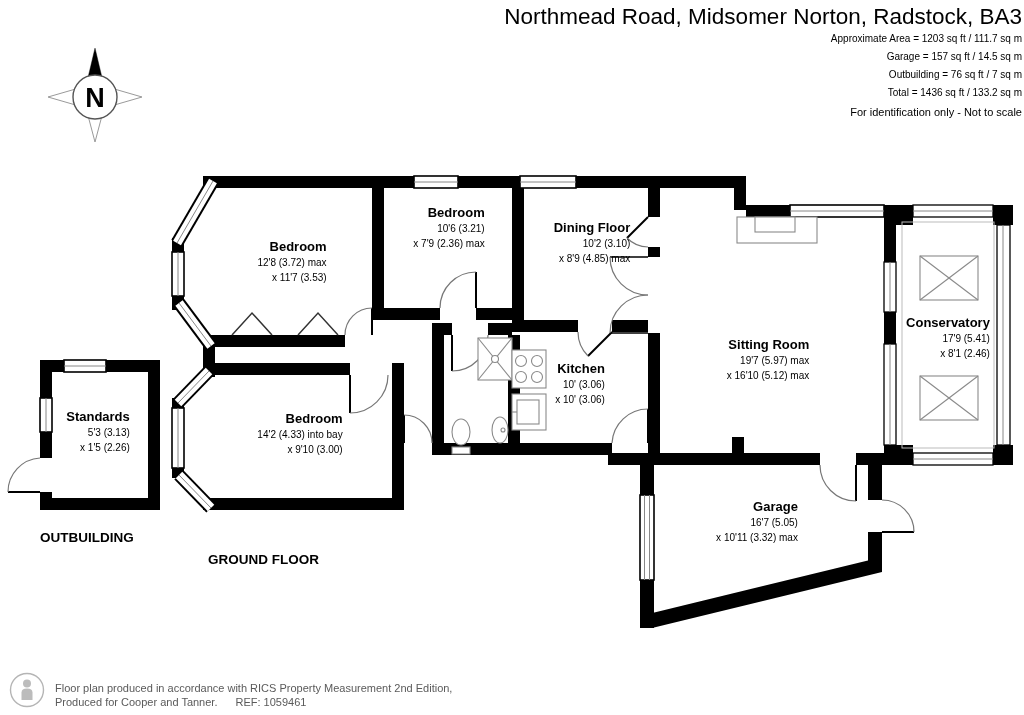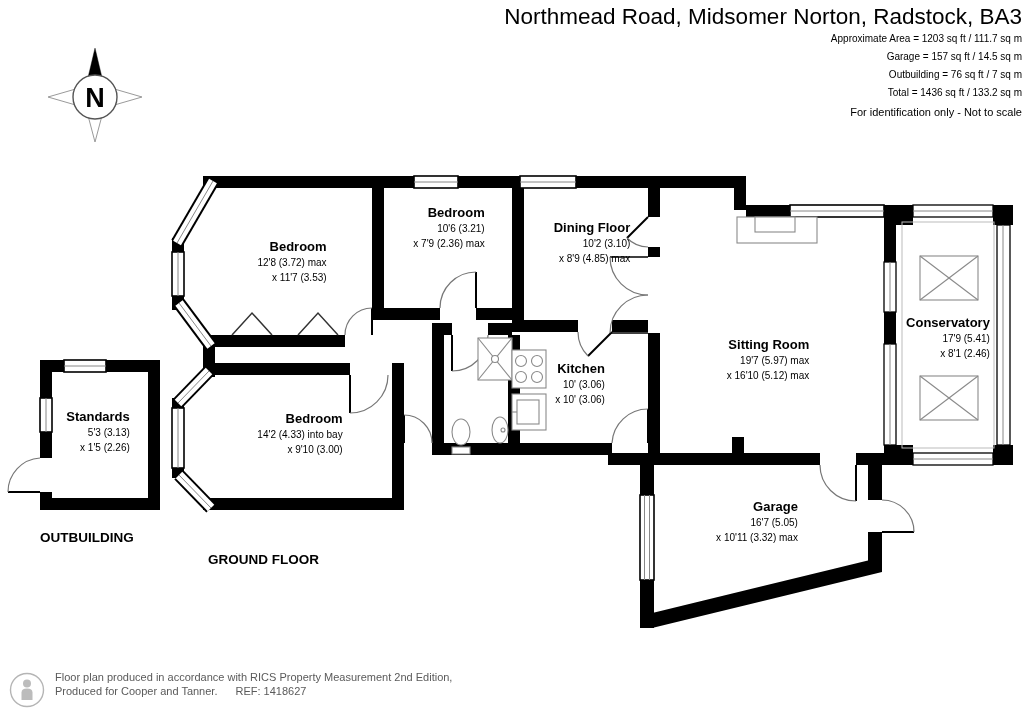--- a/index.html
+++ b/index.html
@@ -9,21 +9,21 @@
   }
   #plan-svg{position:absolute;left:0;top:0;}
   .hdr{position:absolute;top:4px;right:2px;text-align:right;}
   .hdr-title{font-size:22.5px;font-weight:normal;letter-spacing:0;line-height:26px;}
   .hdr-line{font-size:10px;line-height:18px;}
   .hdr-note{font-size:11px;line-height:14px;margin-top:3px;}
   .room-label{position:absolute;transform:translate(-50%,-50%);text-align:right;white-space:nowrap;line-height:15.5px;}
   .room-label .nm{font-weight:bold;font-size:13px;}
   .room-label .dm{font-size:10px;}
   .caption{position:absolute;font-weight:bold;font-size:13.5px;white-space:nowrap;}
-  .footer{position:absolute;left:8px;bottom:6px;display:flex;align-items:flex-start;}
+  .footer{position:absolute;left:8px;bottom:6px;display:flex;align-items:flex-end;}
   .footer-text{margin-left:9px;font-size:11px;line-height:13.5px;color:#5a5a5a;}
   .footer-text .gap{display:inline-block;width:26px;}
   .footer-text .gap2{display:inline-block;width:18px;}
 </style>
 </head>
 <body>
 
 <div id="stage">
 
   <svg id="plan-svg" width="1024" height="715" viewBox="0 0 1024 715">
@@ -352,18 +352,18 @@
 
   <div class="footer">
     <svg width="38" height="38" viewBox="0 0 38 38">
       <circle cx="19" cy="19" r="16.5" fill="none" stroke="#b5b5b5" stroke-width="1.4"></circle>
       <circle cx="19" cy="12.5" r="4" fill="#bcbcbc"></circle>
       <path d="M13.5,29 L13.5,21.5 Q13.5,17.5 19,17.5 Q24.5,17.5 24.5,21.5 L24.5,29 Z" fill="#bcbcbc"></path>
     </svg>
     <div class="footer-text">
       <div>Floor plan produced in accordance with RICS Property Measurement 2nd Edition,</div>
       <div>
-        <span>Produced for Cooper and Tanner.</span><span class="gap2"></span><span>REF: 1418627</span>
+        <span>Produced for Cooper and Tanner.</span><span class="gap2"></span><span>REF: 1059461</span>
       </div>
     </div>
   </div>
 
 </div>
 
 </body></html>

